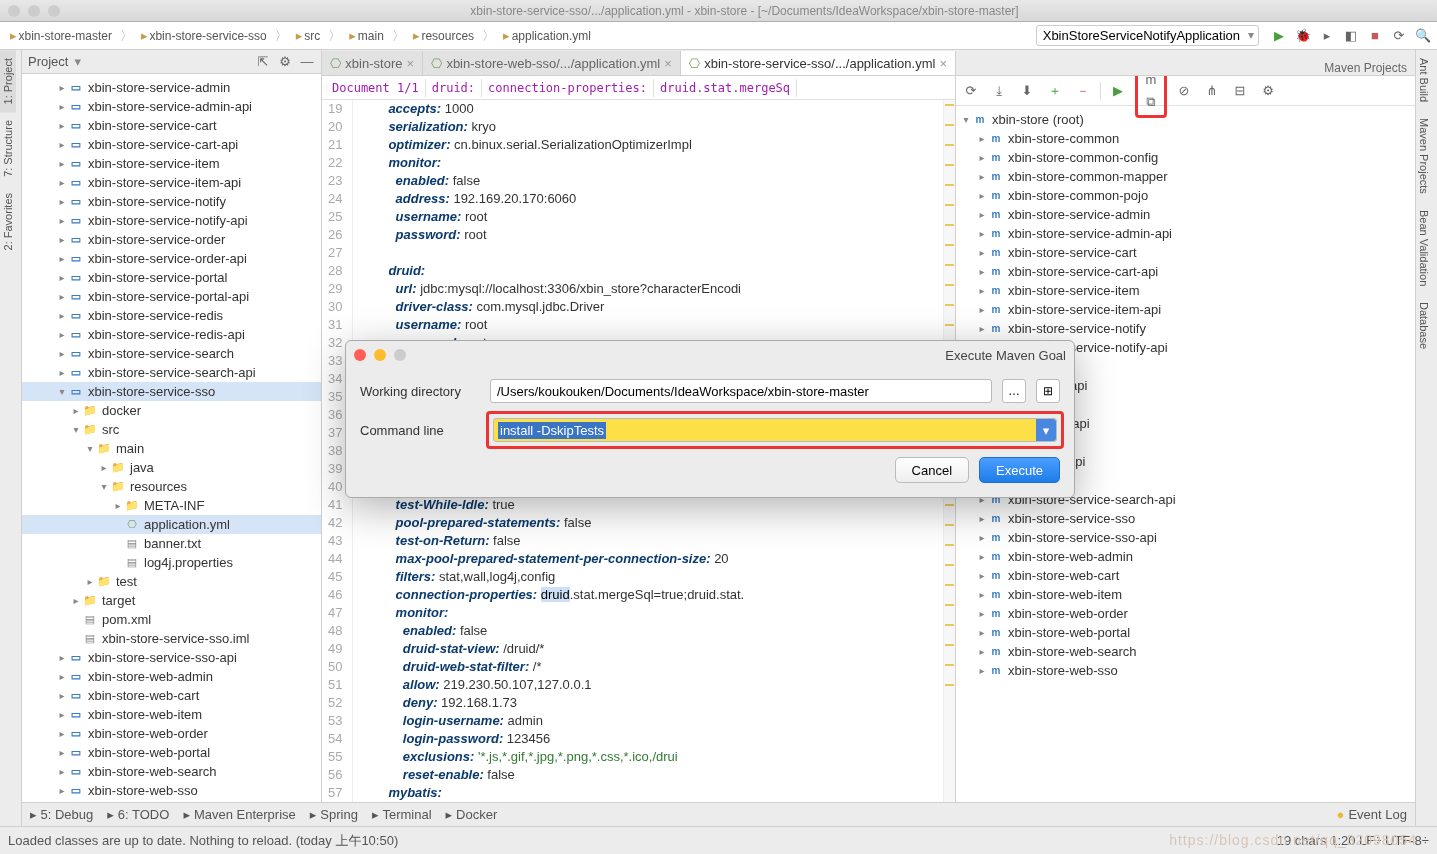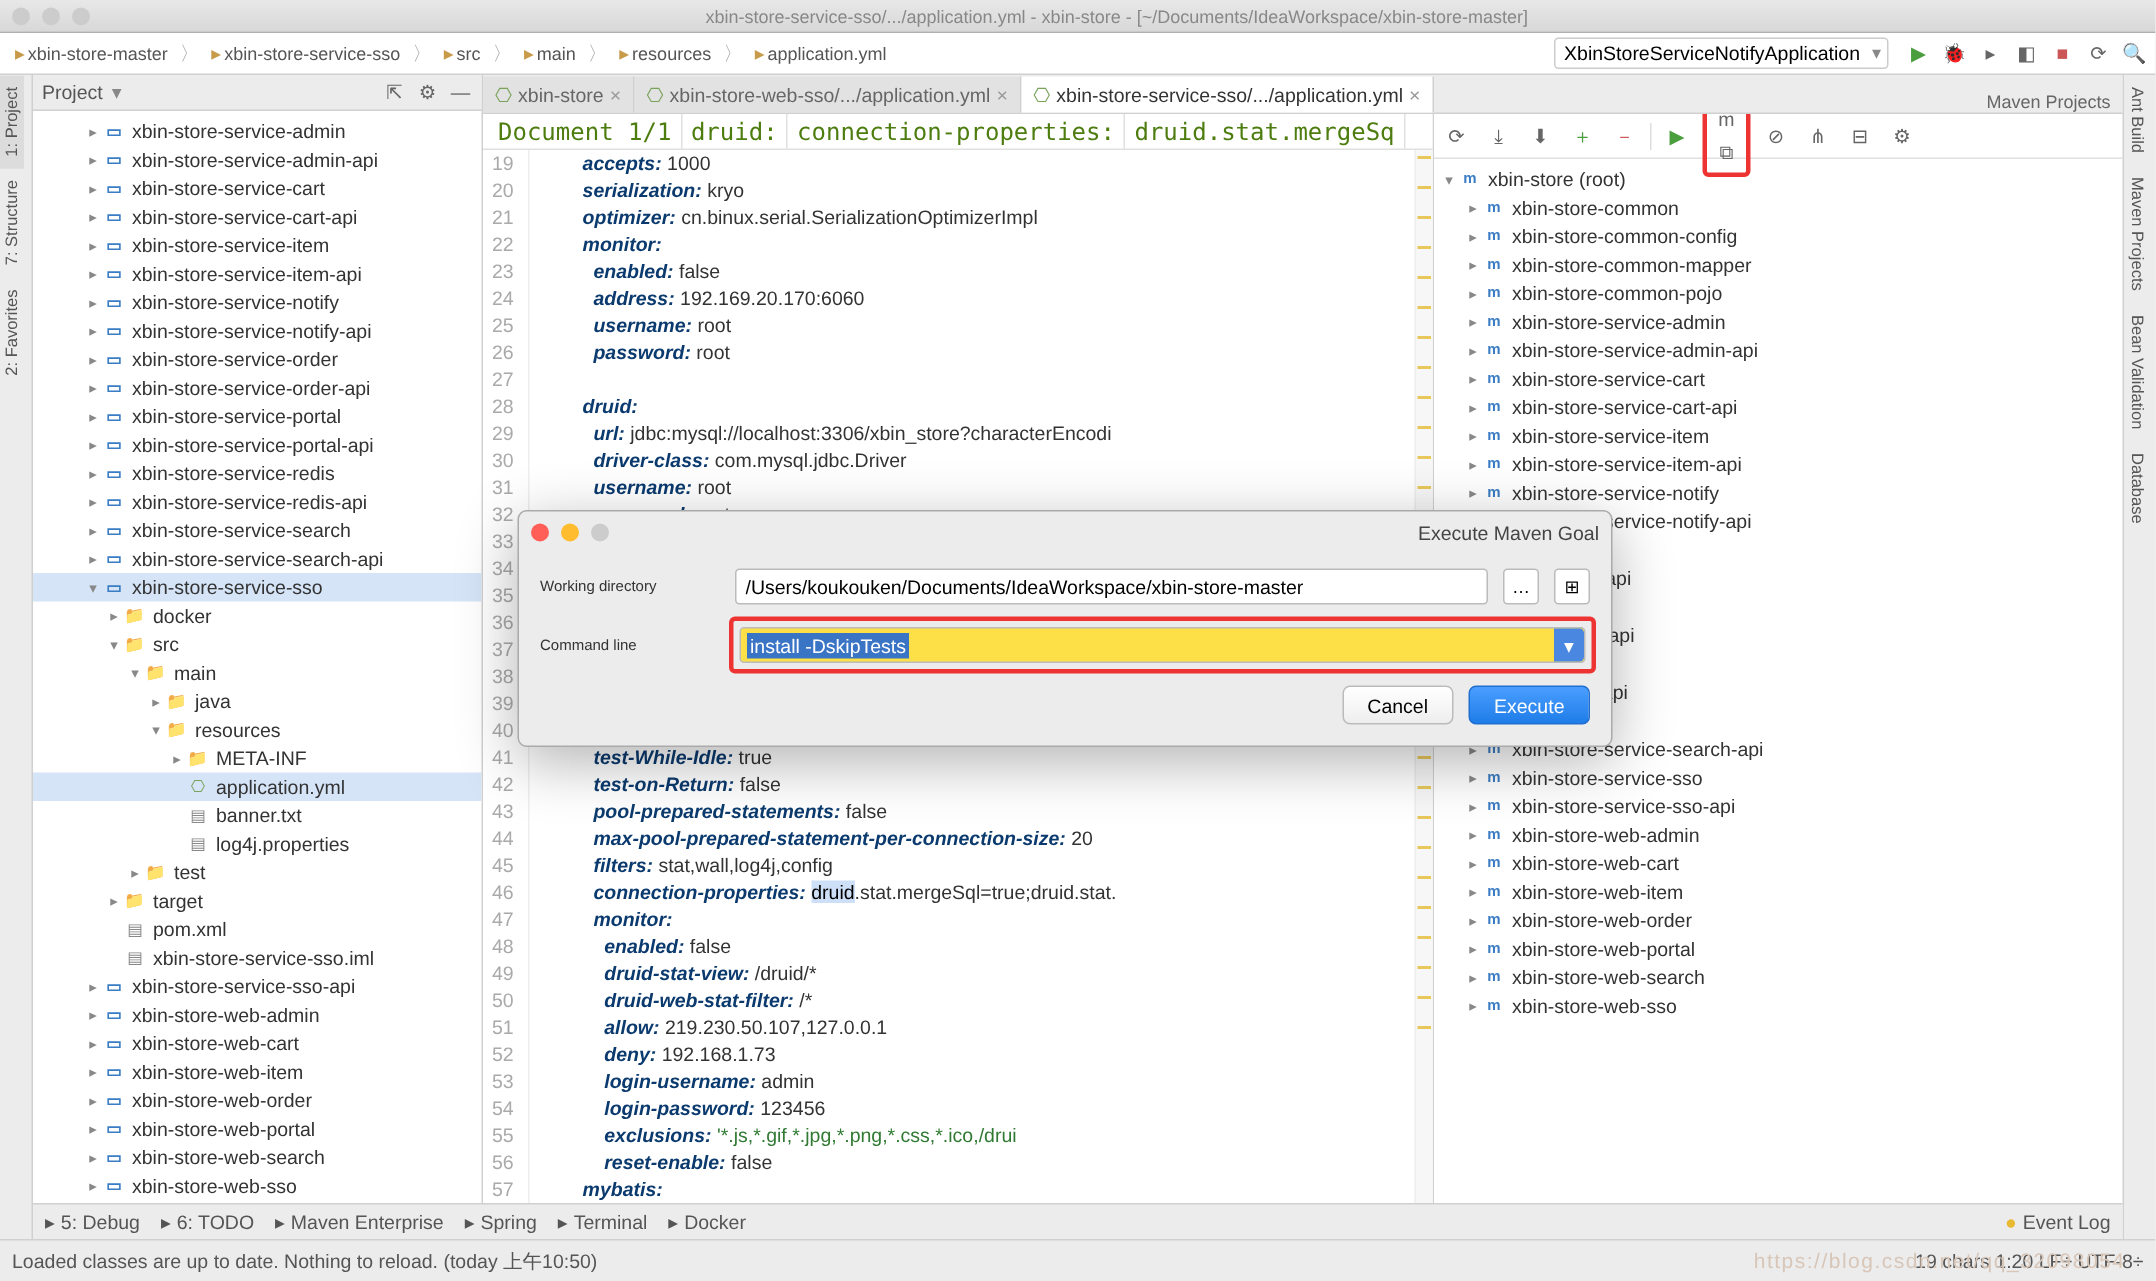--- a/index.html
+++ b/index.html
@@ -50,21 +50,21 @@
 .editor-tabs { height:26px; background:#ececec; border-bottom:1px solid #d0d0d0; display:flex; align-items:flex-end;}
 .etab { height:24px; display:flex; align-items:center; padding:0 8px; gap:4px; font-size:12px; color:#666; border-right:1px solid #d0d0d0; background:#e2e2e2;}
 .etab.active { background:#fff; color:#333; }
 .etab .close { color:#999; }
 .etab-spacer{flex:1;}
 .mvn-label { font-size:12px; color:#666; padding:0 8px; }
 
 .editor-split { flex:1; display:flex; overflow:hidden; }
 .code-pane { flex:1; display:flex; flex-direction:column; position:relative; background:#fff;}
 .crumb-bar { height:24px; border-bottom:1px solid #e0e0e0; display:flex; align-items:center; padding:0 4px; gap:0;}
-.crumb-bar .c { font-size:16px; font-family: Menlo, monospace; color:#4d7c0f; padding:2px 6px; border-right:1px solid #e0e0e0; }
+.crumb-bar .c { font-size:12px; font-family: Menlo, monospace; color:#a21caf; padding:2px 6px; border-right:1px solid #e0e0e0; }
 .code-body { flex:1; display:flex; overflow:auto; font-family: Menlo, Consolas, monospace; font-size:14px; line-height:18px;}
 .gutter { background:#fff; color:#aaa; text-align:right; padding:0 10px 0 6px; user-select:none; border-right:1px solid #eee;}
 .gutter div { height:18px; }
 .code { padding-left:6px; }
 .code .line { height:18px; white-space:pre; }
 .k { color:#0b3a6e; font-weight:bold;font-style:italic; }
 .v { color:#333; }
 .s { color:#317a33; }
 .hl { background:#cde0f7; }
 .strip { position:absolute; right:0; top:24px; bottom:0; width:12px; background:#f7f7f7; border-left:1px solid #eee;}
@@ -81,21 +81,21 @@
 .maven-tree .row .tw{width:12px;color:#888;font-size:10px;}
 .maven-tree .ic.m { color:#3b7dc4; font-weight:bold; font-size:10px;}
 .dialog { position:absolute; left:345px; top:340px; width:730px; background:#ececec; border:1px solid #aaa; border-radius:6px; box-shadow:0 10px 40px rgba(0,0,0,.3);}
 .dialog .dtitle { height:28px; display:flex; align-items:center; padding:0 8px; }
 .dialog .dtraffic { display:flex; gap:8px;}
 .dialog .dtraffic span{width:12px;height:12px;border-radius:50%;}
 .dialog .dtraffic .r{background:#ff5f57;} .dialog .dtraffic .y{background:#febc2e;} .dialog .dtraffic .g{background:#ccc;}
 .dialog .dtitle .t { flex:1; text-align:right; font-size:13px; color:#444;}
 .dialog .body { padding:10px 14px 14px;}
 .dialog .row { display:flex; align-items:center; gap:10px; margin-bottom:12px;}
-.dialog label { width:120px; font-size:10px; color:#333; text-align:left;}
+.dialog label { width:120px; font-size:13px; color:#333; text-align:left;}
 .dialog input[type=text] { flex:1; height:24px; border:1px solid #bbb; border-radius:3px; padding:0 6px; font-size:13px; background:#fff;}
 .dialog .dots { width:24px; height:24px; border:1px solid #bbb; border-radius:3px; background:#fff; display:flex; align-items:center; justify-content:center; font-size:12px;}
 .dialog .combo { flex:1; height:24px; border:1px solid #bbb; border-radius:3px; background:#fde047; display:flex; align-items:center;}
 .dialog .combo .sel { background:#3a74c4; color:#fff; padding:1px 2px; margin-left:4px;}
 .dialog .combo .dd { width:20px; text-align:center; color:#fff; background:#4a87e0; border-radius:0 3px 3px 0; align-self:stretch; display:flex; align-items:center; justify-content:center;}
 .dialog .red-box2 { border:3px solid #e33; border-radius:4px; padding:4px; margin:-4px; }
 .dialog .actions { display:flex; justify-content:flex-end; gap:10px; }
 .dialog button { height:26px; padding:0 16px; border-radius:5px; border:1px solid #bbb; background:linear-gradient(#fff,#eee); font-size:13px;}
 .dialog button.primary { background:linear-gradient(#4a9eff,#1f7de8); color:#fff; border-color:#1f6ed0;}
 
@@ -449,22 +449,22 @@
             <div class="line">        <span class="k">  password:</span><span class="v"> root</span></div>
             <div class="line">        <span class="v"></span></div>
             <div class="line">        <span class="v"></span></div>
             <div class="line">        <span class="v"></span></div>
             <div class="line">        <span class="v"></span></div>
             <div class="line">        <span class="v"></span></div>
             <div class="line">        <span class="v"></span></div>
             <div class="line">        <span class="v"></span></div>
             <div class="line">        <span class="v"></span></div>
             <div class="line">        <span class="k">  test-While-Idle:</span><span class="v"> true</span></div>
+            <div class="line">        <span class="k">  pool-prepared-statements:</span><span class="v"> false</span></div>
             <div class="line">        <span class="k">  test-on-Return:</span><span class="v"> false</span></div>
-            <div class="line">        <span class="k">  pool-prepared-statements:</span><span class="v"> false</span></div>
             <div class="line">        <span class="k">  max-pool-prepared-statement-per-connection-size:</span><span class="v"> 20</span></div>
             <div class="line">        <span class="k">  filters:</span><span class="v"> stat,wall,log4j,config</span></div>
             <div class="line">        <span class="k">  connection-properties:</span><span class="v"> </span><span class="hl">druid</span><span class="v">.stat.mergeSql=true;druid.stat.</span></div>
             <div class="line">        <span class="k">  monitor:</span></div>
             <div class="line">        <span class="k">    enabled:</span><span class="v"> false</span></div>
             <div class="line">        <span class="k">    druid-stat-view:</span><span class="v"> /druid/*</span></div>
             <div class="line">        <span class="k">    druid-web-stat-filter:</span><span class="v"> /*</span></div>
             <div class="line">        <span class="k">    allow:</span><span class="v"> 219.230.50.107,127.0.0.1</span></div>
             <div class="line">        <span class="k">    deny:</span><span class="v"> 192.168.1.73</span></div>
             <div class="line">        <span class="k">    login-username:</span><span class="v"> admin</span></div>

